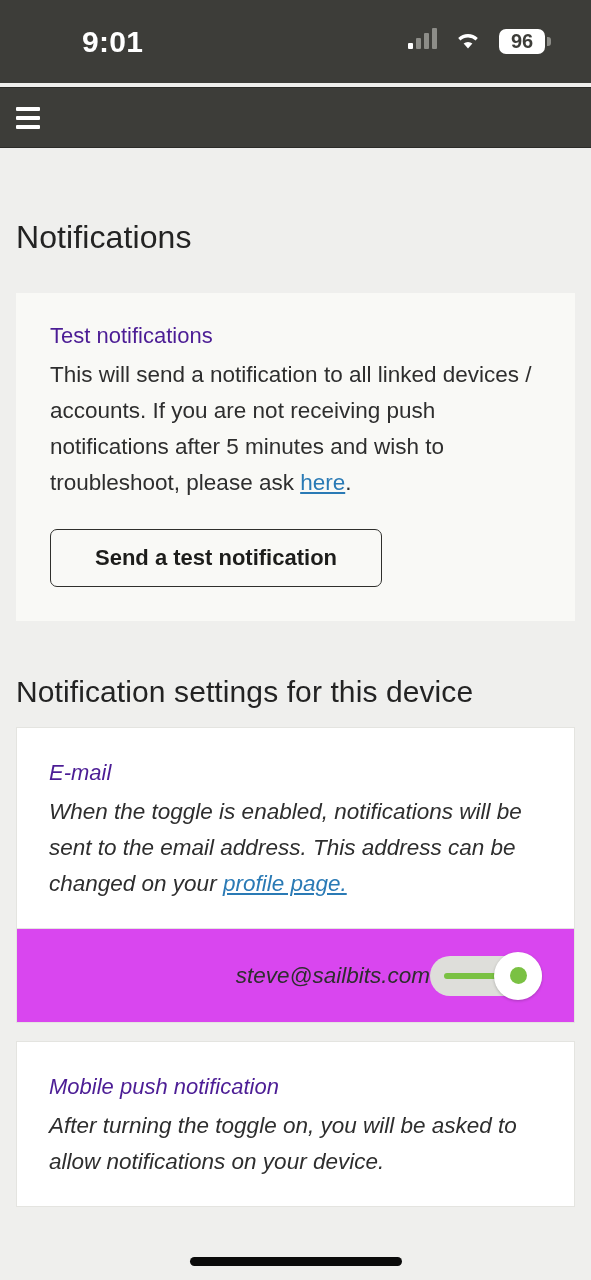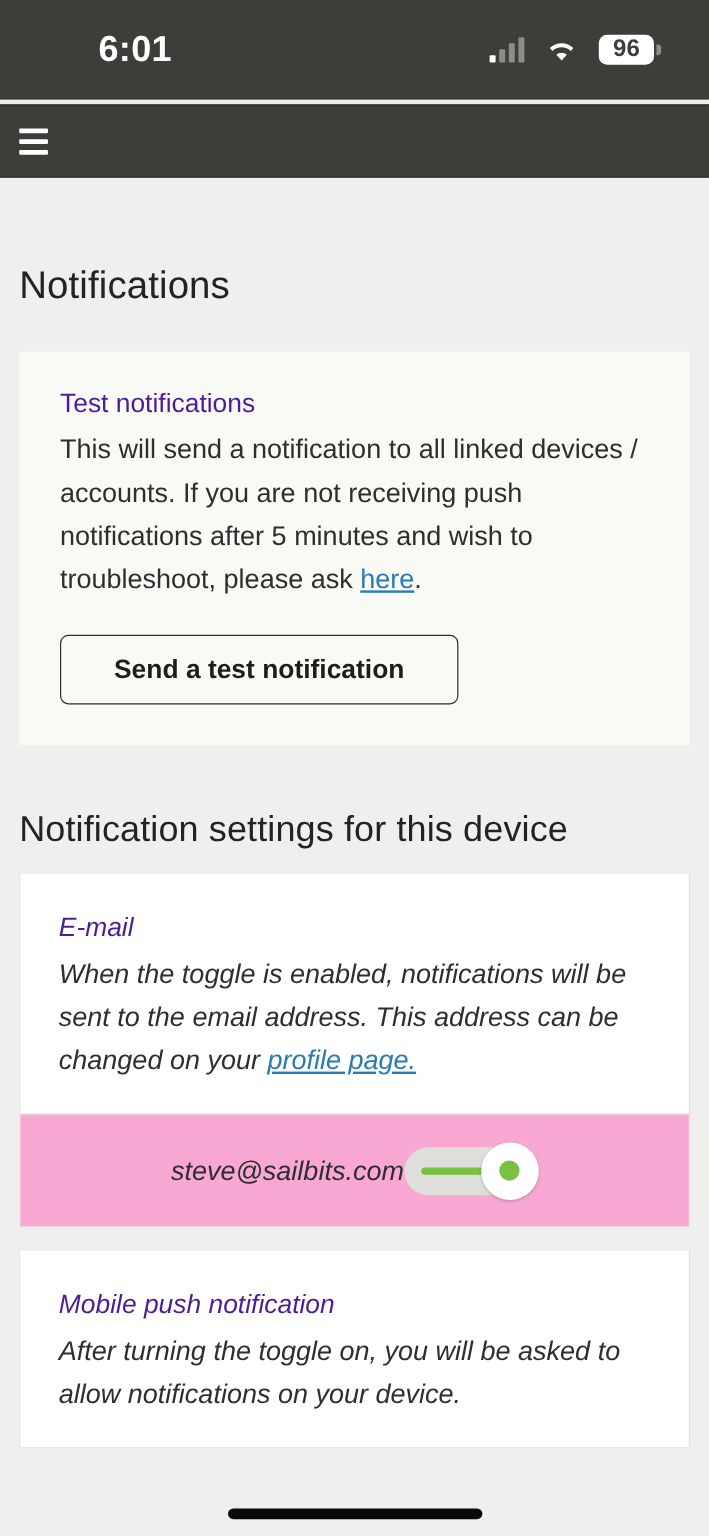--- a/index.html
+++ b/index.html
@@ -39,21 +39,21 @@
   }
   .status-time {
     color: #ffffff;
     font-size: 30px;
     font-weight: bold;
     letter-spacing: 0.3px;
     line-height: 1;
   }
   .status-right {
     display: flex;
-    align-items: center;
+    align-items: flex-start;
     gap: 17px;
   }
   
   .signal {
     display: flex;
     align-items: flex-end;
     gap: 3px;
     height: 20px;
   }
   .signal i { display: block; width: 5px; border-radius: 1px; background: #8d8d88; }
@@ -194,27 +194,27 @@
   .section-title {
     font-size: 30px;
     font-weight: 400;
     color: #232323;
     margin-top: 54px;
     letter-spacing: 0.1px;
   }
 
   
   .toggle-row {
-    background: #f9a8d4;
+    background: #d946ef;
     border-top: 1px solid #e4e4e0;
     margin: 26px -32px -26px;
     padding: 12px 32px;
     display: flex;
     align-items: center;
-    justify-content: center;
+    justify-content: flex-end;
     min-height: 94px;
   }
   .toggle-value {
     font-size: 22.5px;
     color: #2e2e2e;
   }
 
   .switch {
     position: relative;
     width: 112px;
@@ -269,21 +269,21 @@
     background: #0a0a0a;
     border-radius: 5px;
   }
 </style>
 </head>
 <body>
 
 <div id="app">
 
   <div class="status-bar">
-    <div class="status-time">6:01</div>
+    <div class="status-time">9:01</div>
     <div class="status-right">
       <span class="signal">
         <i class="on"></i>
           <i></i>
           <i></i>
           <i></i>
       </span>
       <span>
         <svg class="wifi" viewBox="0 0 28 21" aria-hidden="true">
           <path d="M14 19.4 9.6 14.6a6.6 6.6 0 0 1 8.8 0z" fill="#ffffff"></path>

